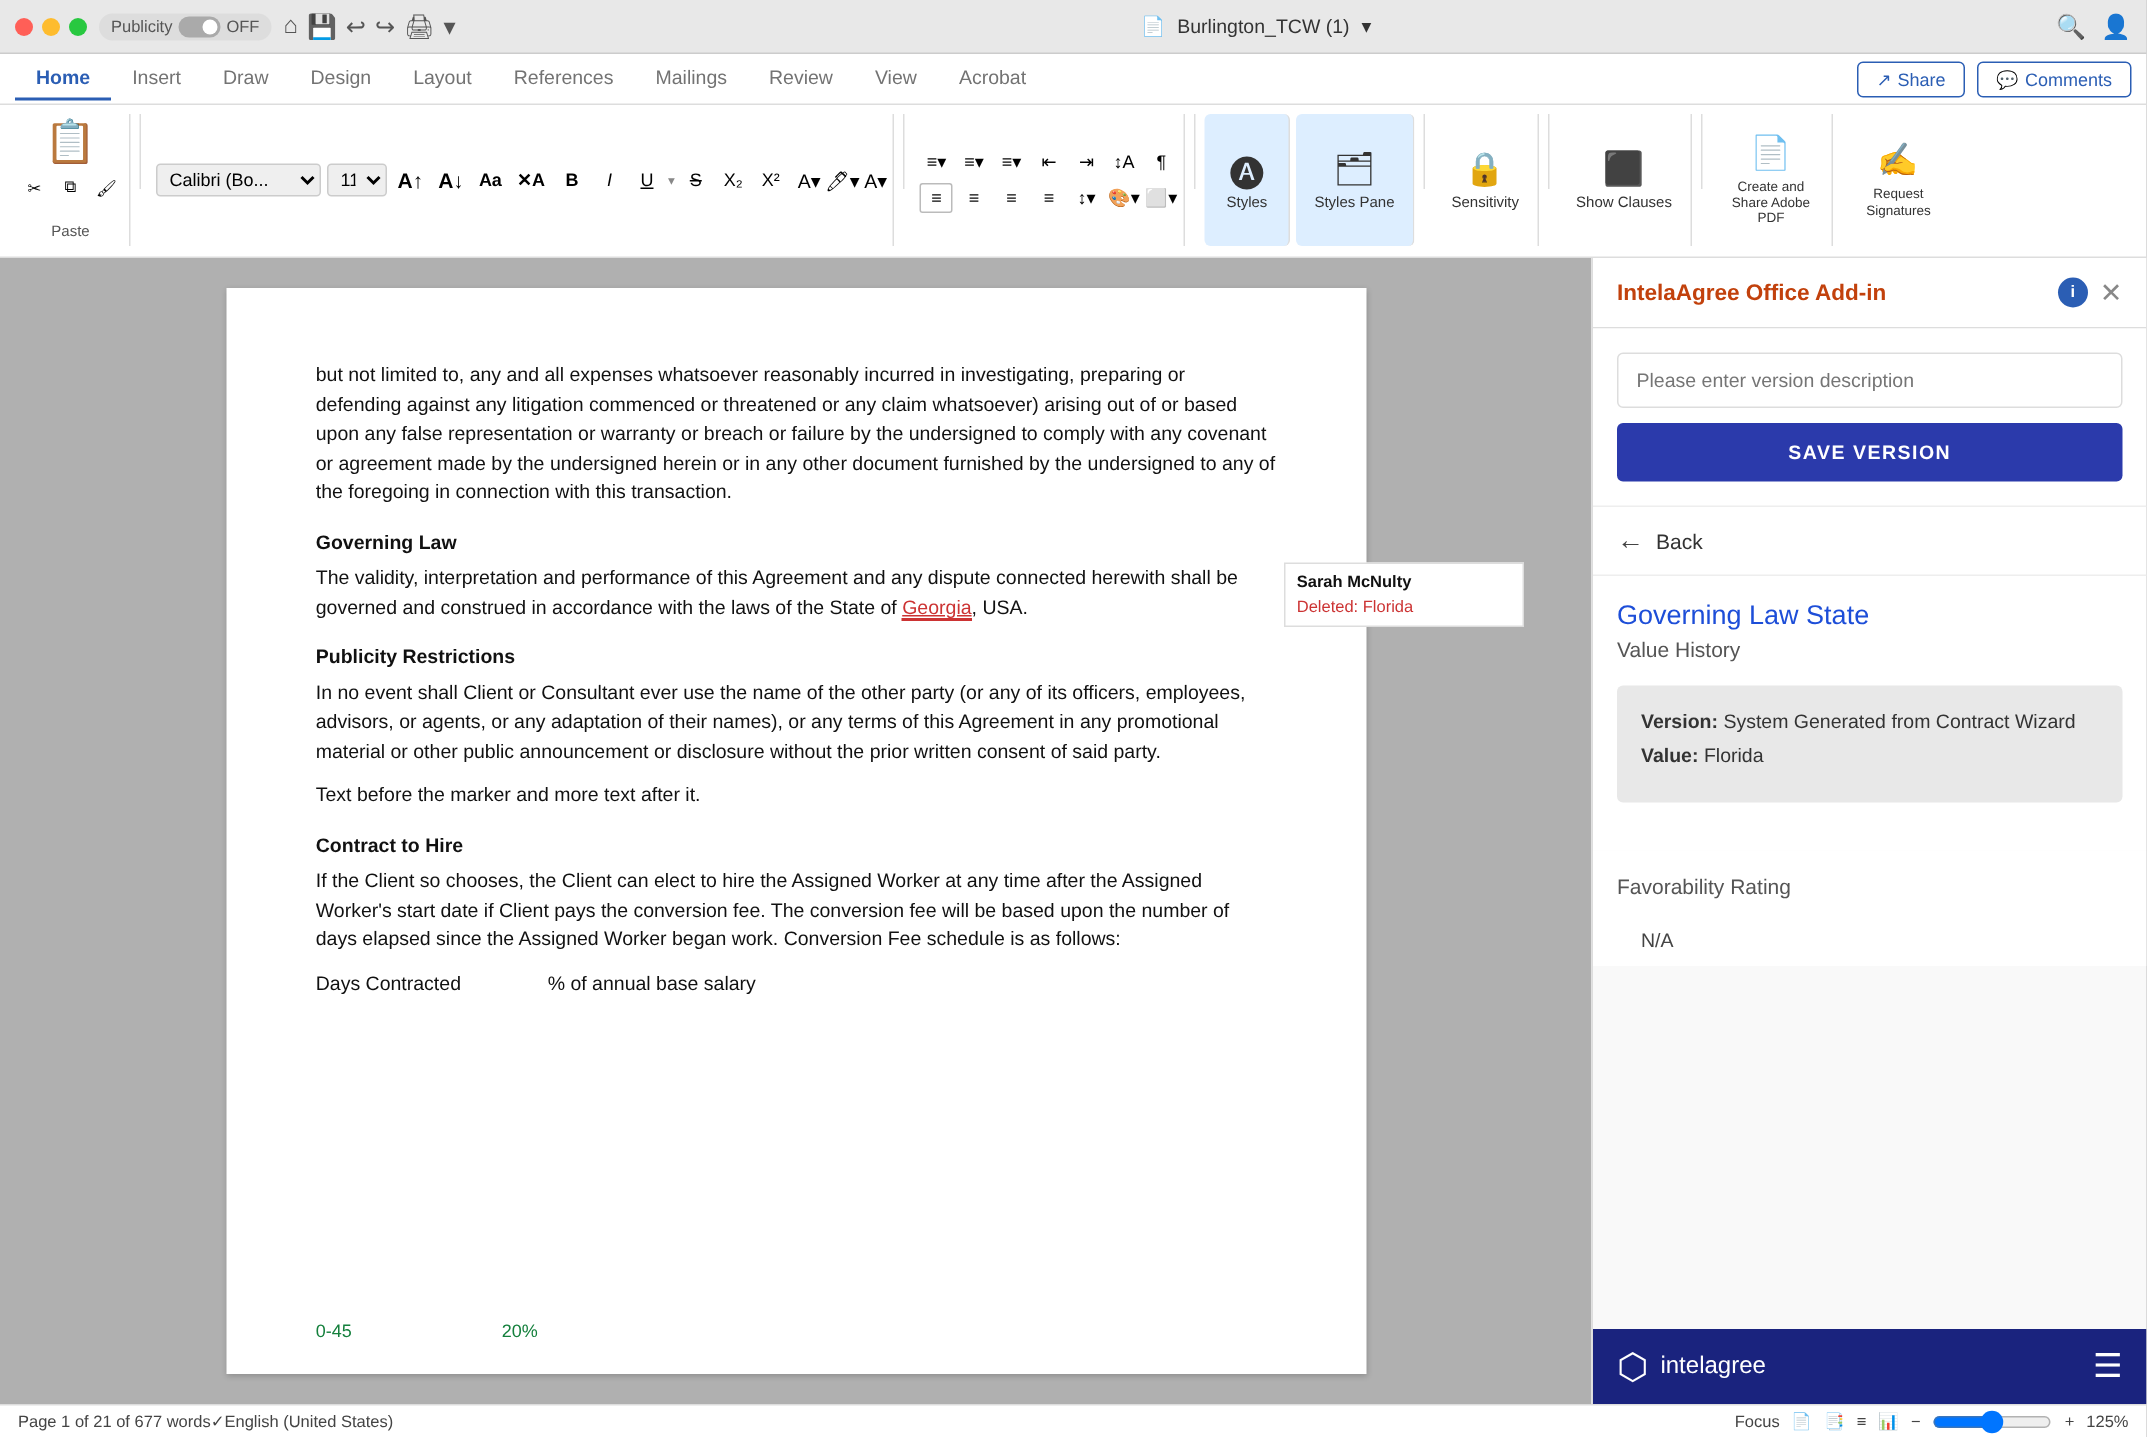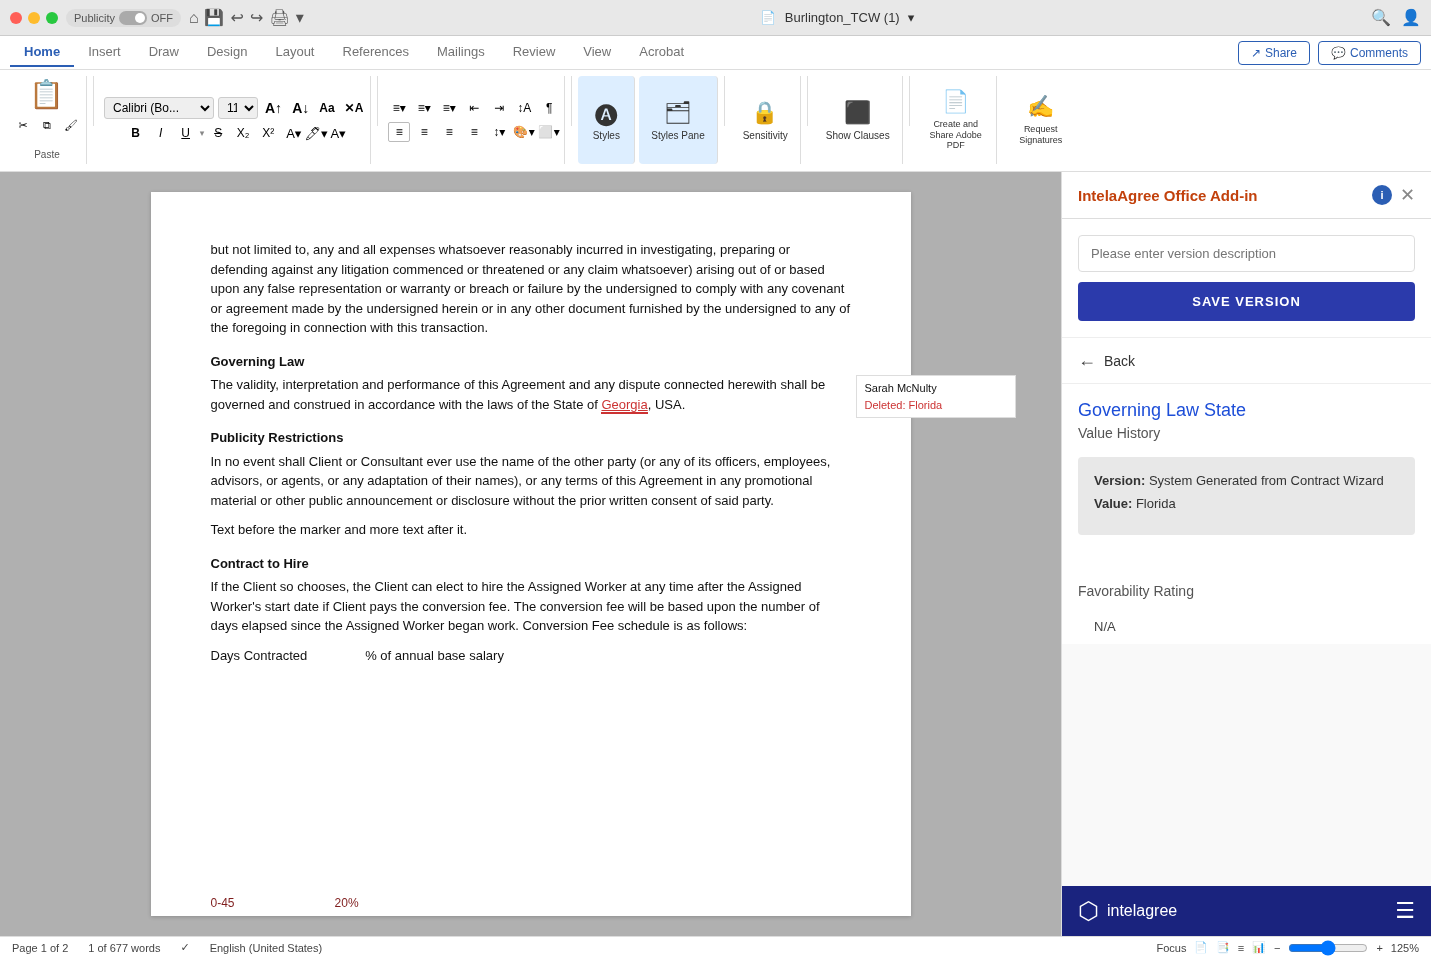--- a/index.html
+++ b/index.html
@@ -116,21 +116,21 @@
     .redline-comment {
       position: absolute;
       right: -160px;
       top: 0;
       background: white;
       border: 1px solid #ddd;
       padding: 4px 8px;
       font-size: 11px;
       width: 150px;
     }
-    .redline-comment .author { font-weight: normal; }
+    .redline-comment .author { font-weight: bold; }
     .redline-comment .del { color: #cc3333; }
     .doc-paragraph-wrapper { position: relative; }
 
     
     .side-panel {
       width: 370px;
       background: #f9f9f9;
       border-left: 1px solid #ddd;
       display: flex;
       flex-direction: column;
@@ -197,40 +197,40 @@
       background: white;
       border-top: 1px solid #ddd;
       display: flex;
       align-items: center;
       height: 22px;
       padding: 0 12px;
       font-size: 11px;
       color: #444;
       gap: 16px;
     }
-    .footer-left { display: flex; gap: 20px; align-items: center; }
+    .footer-left { display: flex; gap: 0; align-items: center; }
     .footer-right { margin-left: auto; display: flex; gap: 8px; align-items: center; }
     .zoom-slider { width: 80px; }
 
     
     .intelagree-footer {
       background: #1a237e;
       display: flex;
       align-items: center;
       justify-content: space-between;
       padding: 0 16px;
       height: 50px;
     }
     .intelagree-logo { display: flex; align-items: center; gap: 8px; }
     .logo-icon { font-size: 22px; }
     .logo-text { color: white; font-size: 16px; font-weight: 400; }
     .menu-icon { color: white; font-size: 22px; cursor: pointer; }
 
     .doc-blank-space { height: 120px; }
-    .page-bottom-info { position: absolute; bottom: 4px; left: 60px; font-size: 12px; color: #7f1d1d; display: flex; gap: 100px; }
+    .page-bottom-info { position: absolute; bottom: 20px; left: 60px; font-size: 12px; color: #15803d; display: flex; gap: 100px; }
   </style>
 </head>
 <body>
 
 <div class="titlebar">
   <div class="traffic-lights">
     <div class="traffic-light tl-red"></div>
     <div class="traffic-light tl-yellow"></div>
     <div class="traffic-light tl-green"></div>
   </div>
@@ -292,21 +292,21 @@
         <span class="format-btn" style="font-size:11px;">✂</span>
         <span class="format-btn" style="font-size:11px;">⧉</span>
         <span class="format-btn" style="font-size:11px;">🖌</span>
       </div>
     </div>
     <div style="font-size:10px; color:#555; text-align:center;">Paste</div>
   </div>
 
   <div class="separator"></div>
 
-  <div class="toolbar-section" style="flex-direction:column; gap:4px; height:88px; justify-content:center;">
+  <div class="toolbar-section" style="flex-direction:row; gap:4px; height:88px; justify-content:center;">
     <div style="display:flex; align-items:center; gap:4px;">
       <select class="font-select">
         <option>Calibri (Bo...</option>
       </select>
       <select class="font-size-select">
         <option>11</option>
       </select>
       <button class="small-btn" style="font-size:14px;">A↑</button>
       <button class="small-btn" style="font-size:14px;">A↓</button>
       <button class="small-btn">Aa</button>

